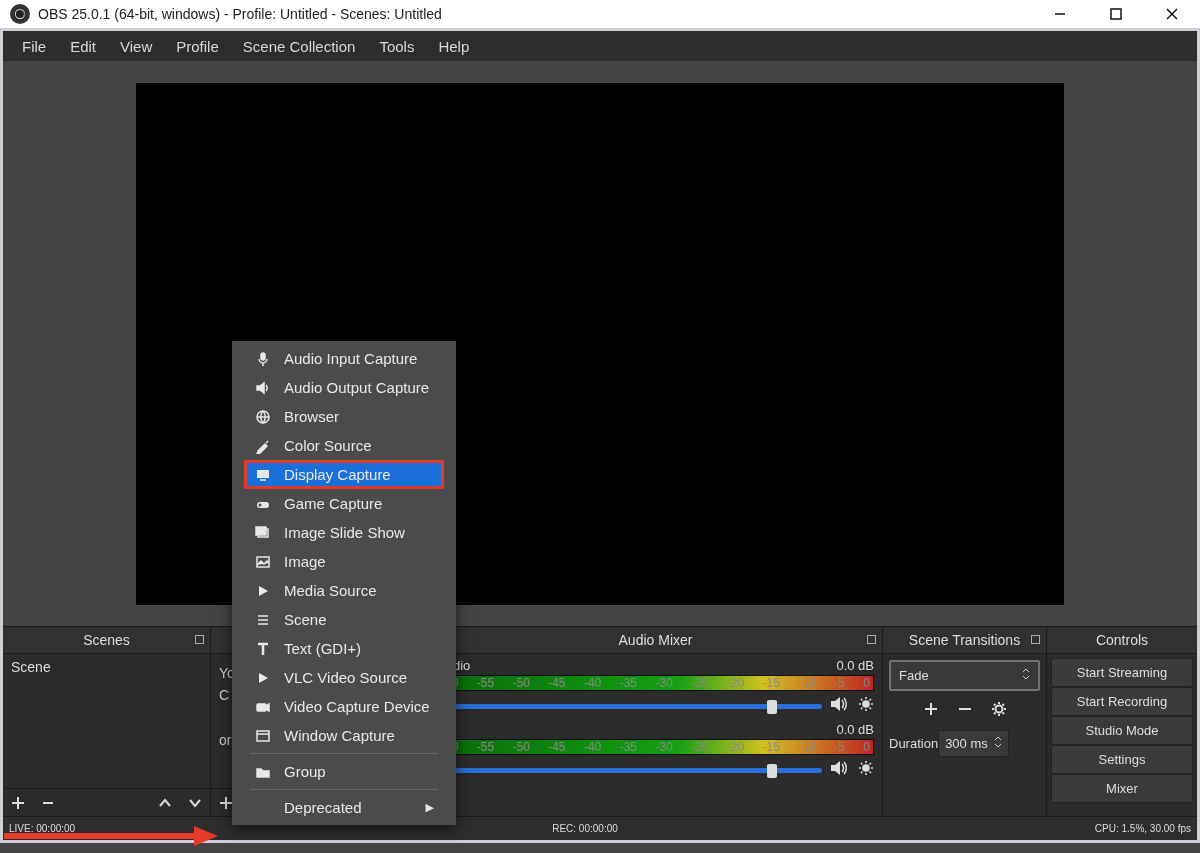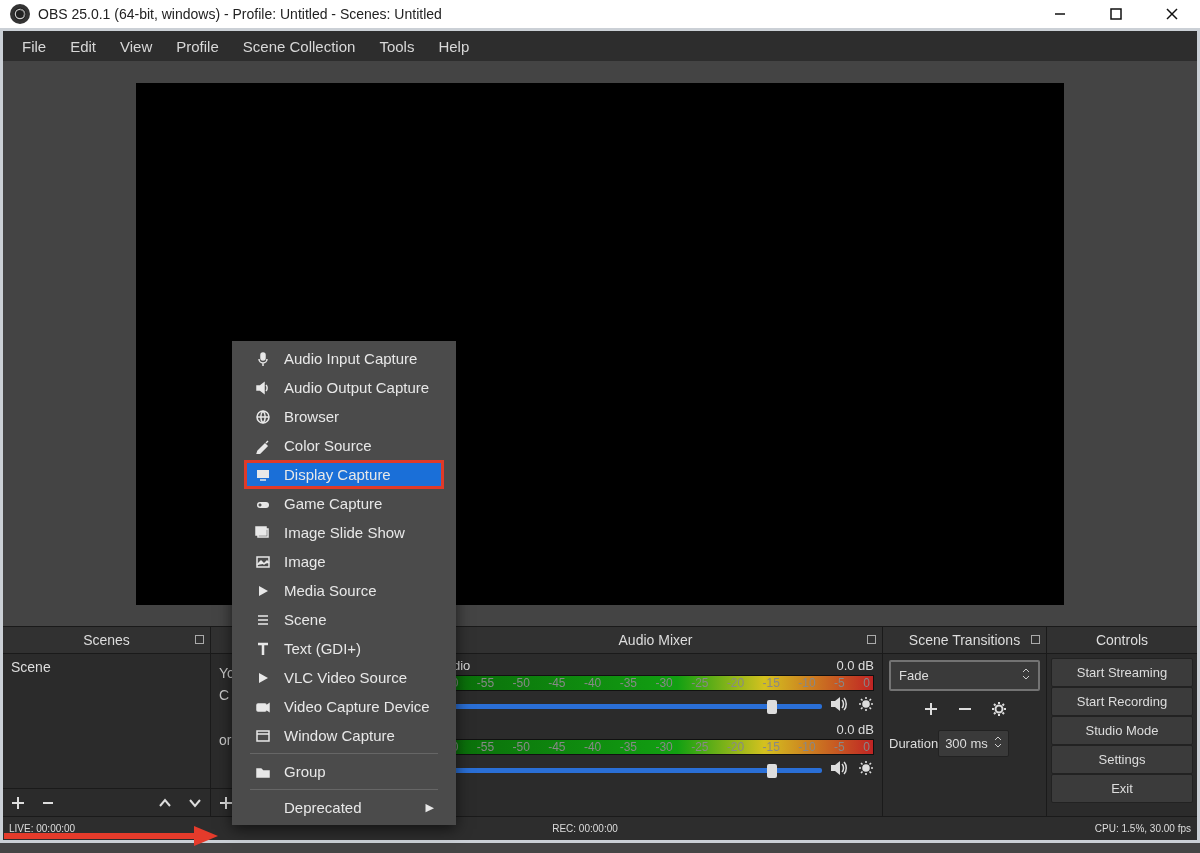--- a/index.html
+++ b/index.html
@@ -355,21 +355,21 @@
 
   <div class="panel controls">
     <div class="panel-header">
       <span>Controls</span>
     </div>
     <div class="controls-body">
       <div class="ctrl-btn">Start Streaming</div>
       <div class="ctrl-btn">Start Recording</div>
       <div class="ctrl-btn">Studio Mode</div>
       <div class="ctrl-btn">Settings</div>
-      <div class="ctrl-btn">Exit</div>
+      <div class="ctrl-btn">Mixer</div>
     </div>
   </div>
 
 </div>
 
 <div class="status-bar">
   <span>LIVE: 00:00:00</span>
   <span>REC: 00:00:00</span>
   <span>CPU: 1.5%, 30.00 fps</span>
 </div>

